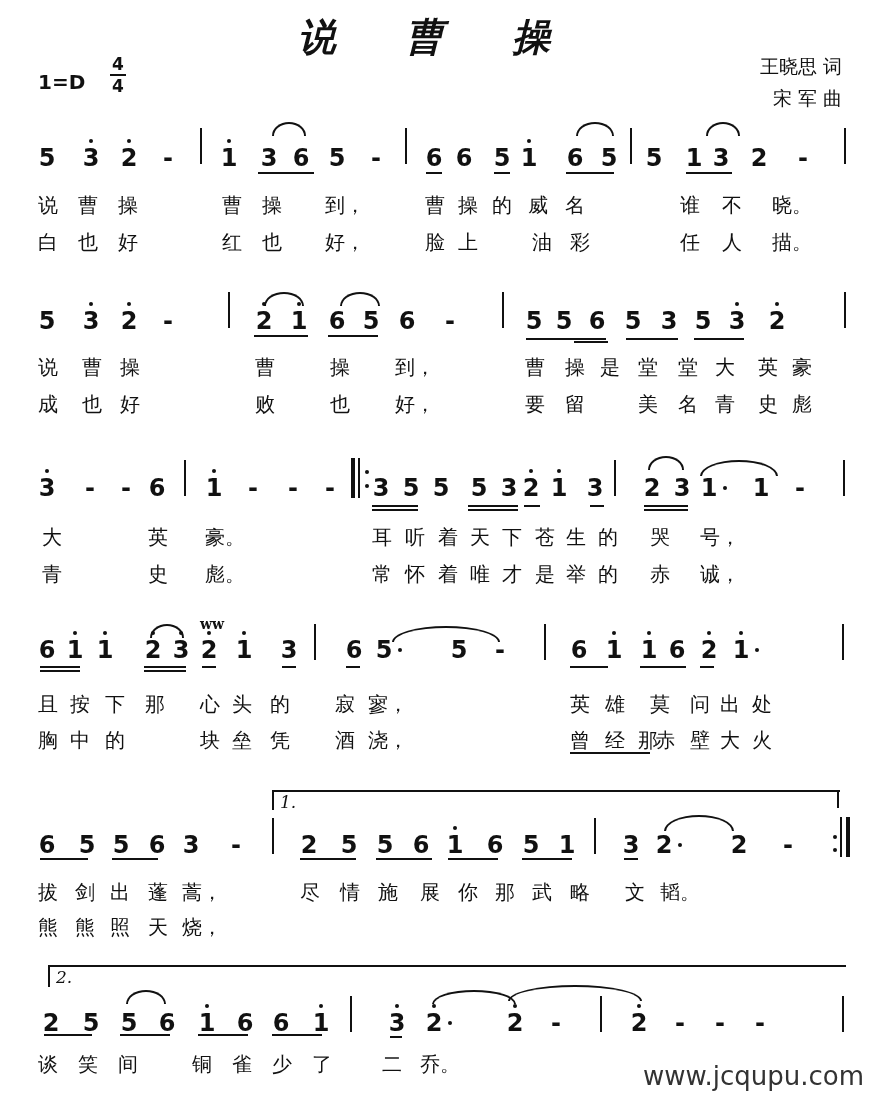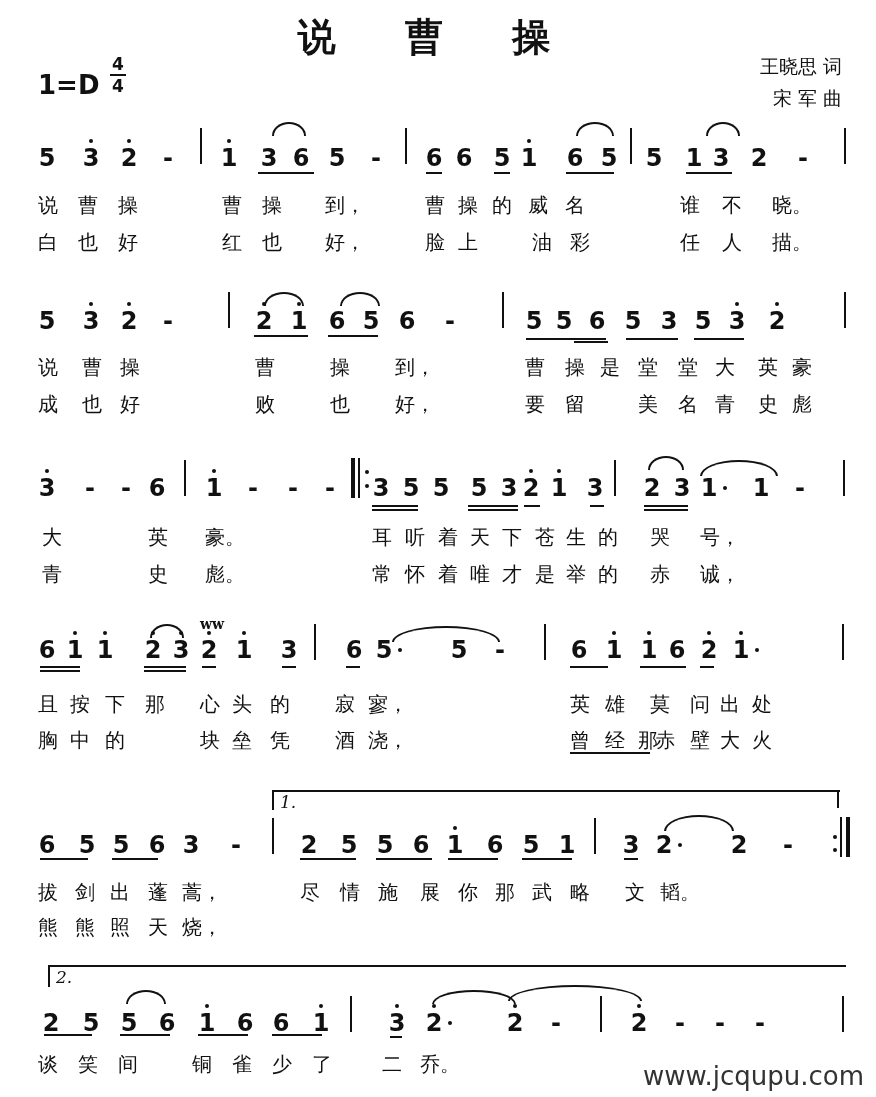--- a/index.html
+++ b/index.html
@@ -1,20 +1,20 @@
 <!DOCTYPE html>
 <html><head>
 <meta charset="utf-8">
 <style>
   html, body { margin:0; padding:0; background:#ffffff; }
   body { width:876px; height:1097px; position:relative; overflow:hidden;
          font-family:"DejaVu Sans", sans-serif; color:#111; }
   .title { position:absolute; top:12px; left:0; width:876px; text-align:center;
-           font-family:"DejaVu Serif", serif; font-size:38px; font-weight:bold; letter-spacing:28px; }
-  .key { position:absolute; left:38px; top:70px; font-size:26px; font-weight:bold; }
+           font-family:"DejaVu Serif", serif; font-size:38px; font-weight:bold; letter-spacing:28px;font-style:italic; }
+  .key { position:absolute; left:38px; top:70px; font-size:20px; font-weight:bold; }
   .timesig { position:absolute; left:110px; top:56px; font-size:17px; font-weight:bold; line-height:16px; text-align:center; width:16px; }
   .timesig .bar { display:block; height:2px; background:#111; margin:2px 0; }
   .credits { position:absolute; right:34px; top:50px; font-family:"DejaVu Serif", serif; font-size:19px; line-height:32px; text-align:right; }
   .note { position:absolute; font-size:24px; font-weight:bold; width:18px; text-align:center; line-height:26px; }
   .note .hi { position:absolute; left:7px; top:-6px; width:4px; height:4px; border-radius:2px; background:#111; }
   .note .dot { position:absolute; right:-9px; top:11px; width:4px; height:4px; border-radius:2px; background:#111; }
   .dash { position:absolute; font-size:24px; font-weight:bold; width:16px; text-align:center; line-height:26px; }
   .barline { position:absolute; width:2px; background:#111; }
   .uline { position:absolute; height:2px; background:#111; }
   .slur { position:absolute; border:2px solid #111; border-bottom:none; border-radius:50% 50% 0 0 / 100% 100% 0 0; }

